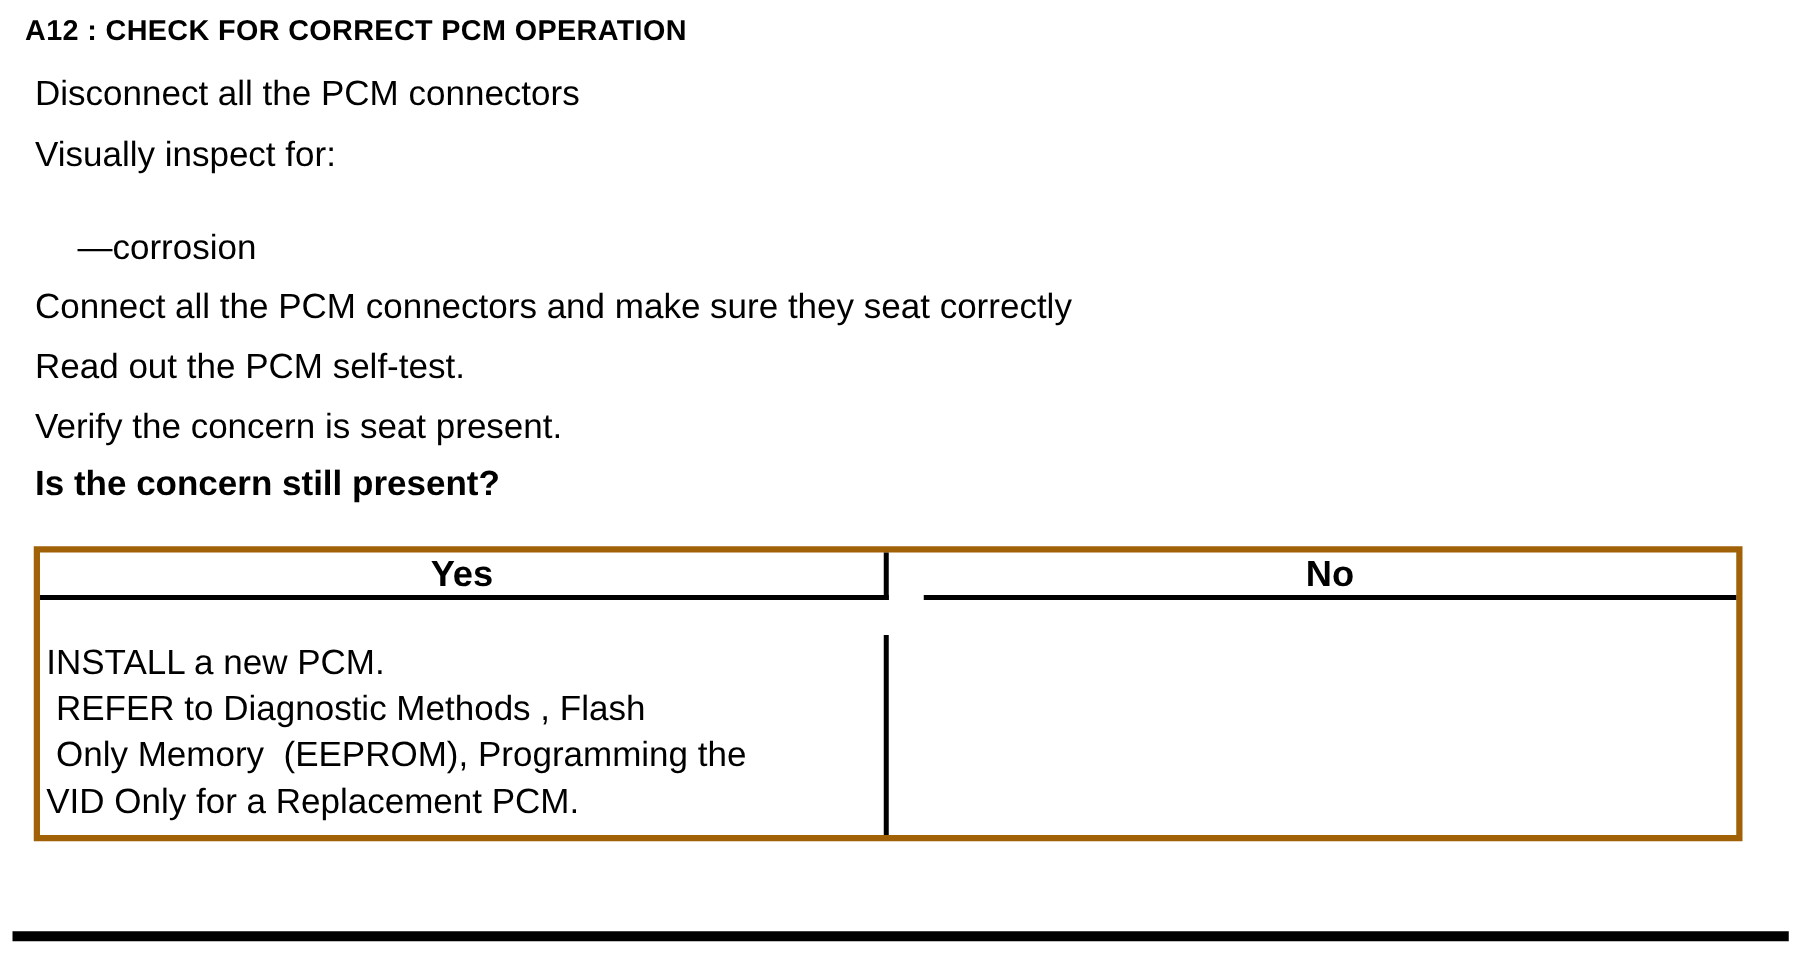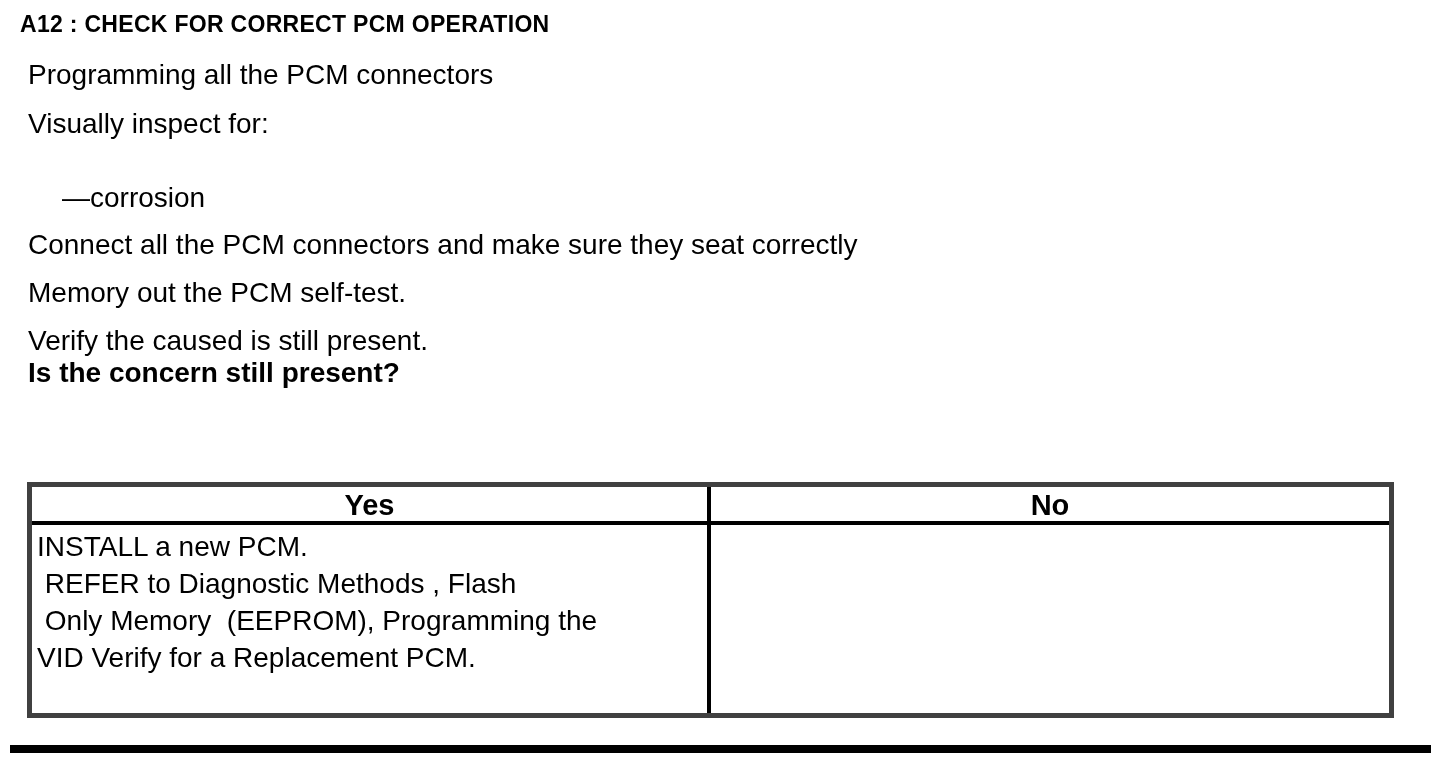--- a/index.html
+++ b/index.html
@@ -34,28 +34,29 @@
   }
   .step.indent {
     left: 62px;
   }
   .step.bold {
     font-weight: bold;
   }
   .decision-table {
     position: absolute;
     left: 27px;
-    top: 482px;
+    top: 437px;
     width: 1367px;
     height: 236px;
     box-sizing: border-box;
-    border: 5px solid #404040;
+    border: 5px solid #a16207;
     display: grid;
     grid-template-columns: 679px 1fr;
     grid-template-rows: 38px 1fr;
+    gap: 28px;
   }
   .th {
     box-sizing: border-box;
     border-bottom: 4px solid #000000;
     font-size: 29px;
     font-weight: bold;
     text-align: center;
     line-height: 36px;
     overflow: hidden;
   }
@@ -85,43 +86,43 @@
     background: #000000;
   }
 </style>
 </head>
 <body>
 
 <div class="page">
 
   <div class="doc-title">A12 : CHECK FOR CORRECT PCM OPERATION</div>
 
-  <div class="step" style="top:59px">Programming all the PCM connectors</div>
+  <div class="step" style="top:59px">Disconnect all the PCM connectors</div>
 
   <div class="step" style="top:108px">Visually inspect for:</div>
 
 
   <div class="step indent" style="top:182px">—corrosion</div>
 
   <div class="step" style="top:229px">Connect all the PCM connectors and make sure they seat correctly</div>
 
-  <div class="step" style="top:277px">Memory out the PCM self-test.</div>
+  <div class="step" style="top:277px">Read out the PCM self-test.</div>
 
-  <div class="step" style="top:325px">Verify the caused is still present.</div>
+  <div class="step" style="top:325px">Verify the concern is seat present.</div>
 
-  <div class="step bold" style="top:357px">Is the concern still present?</div>
+  <div class="step bold" style="top:371px">Is the concern still present?</div>
 
   <div class="decision-table">
     <div class="th left">Yes</div>
     <div class="th right">No</div>
 
     <div class="td left">
       <div class="cell-line">INSTALL a new PCM.</div>
       <div class="cell-line"> REFER to Diagnostic Methods , Flash</div>
       <div class="cell-line"> Only Memory  (EEPROM), Programming the</div>
-      <div class="cell-line">VID Verify for a Replacement PCM.</div>
+      <div class="cell-line">VID Only for a Replacement PCM.</div>
     </div>
 
   </div>
 
   <div class="bottom-rule"></div>
 
 </div>
 
 </body></html>

